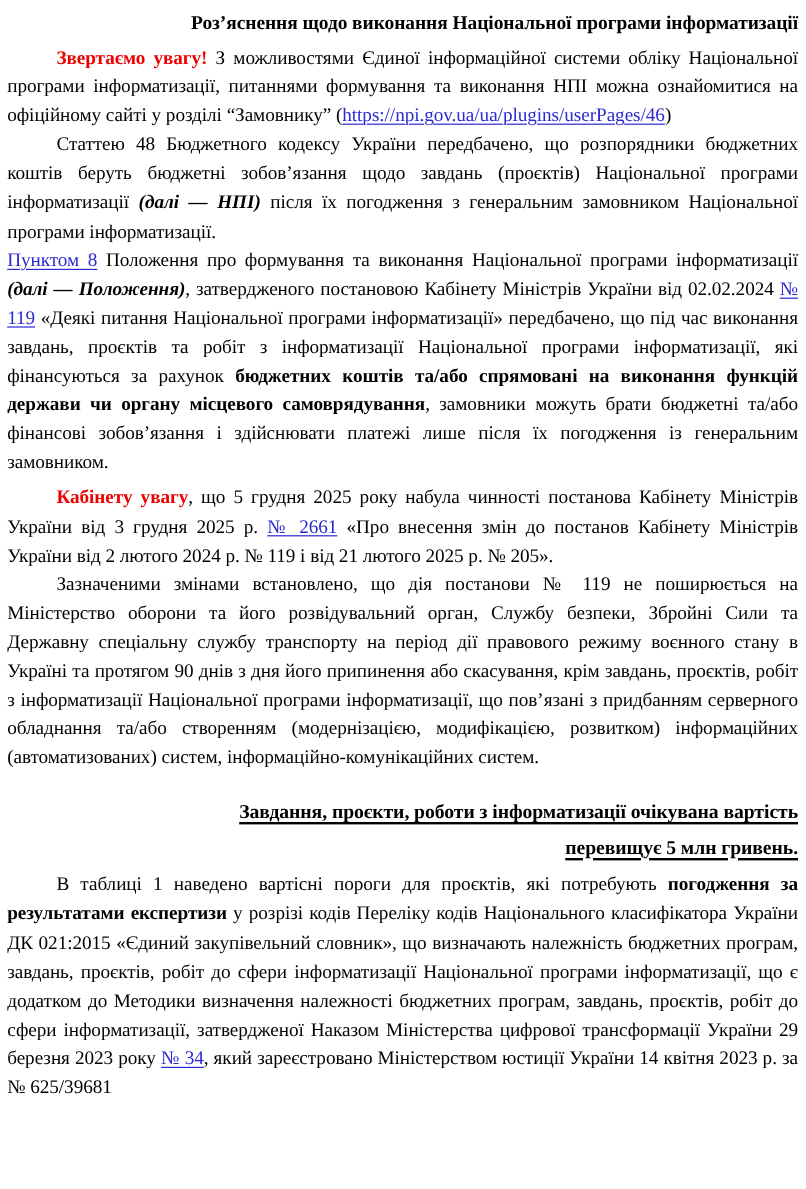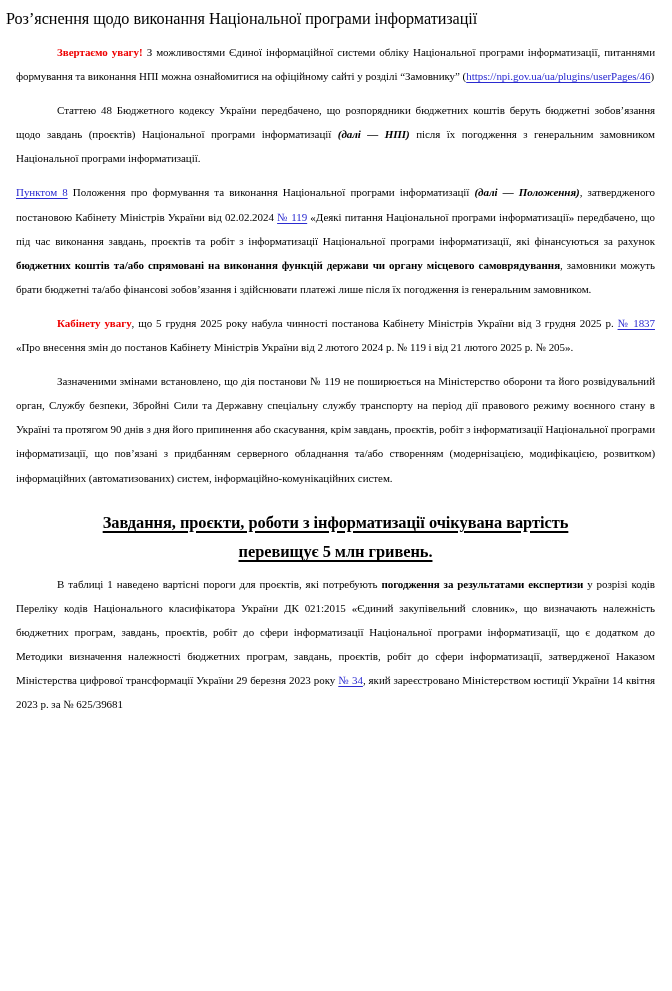--- a/index.html
+++ b/index.html
@@ -16,53 +16,53 @@
     -webkit-font-smoothing: antialiased;
   }
   #page {
     width: 672px;
     height: 991px;
     box-sizing: border-box;
     padding: 8px 7px 0 6px;
     position: relative;
   }
   .doc-title {
-    text-align: left;
-    font-weight: normal;
+    text-align: right;
+    font-weight: bold;
     font-size: 16.2px;
     line-height: 22px;
     margin: 0 0 7px 0;
     letter-spacing: -0.05px;
   }
   p.para {
-    margin: 10px;
+    margin: 0;
     text-align: justify;
     text-justify: inter-word;
-    font-size: 11px;
+    font-size: 16px;
     line-height: 24.1px;
     text-indent: 41px;
     letter-spacing: -0.05px;
     word-spacing: 0px;
   }
   p.para.noindent { text-indent: 0; }
   p.gap-before { margin-top: 5px; }
   .red {
     color: #ee0000;
     font-weight: bold;
   }
   .bold { font-weight: bold; }
   .ital { font-style: italic; font-weight: bold; }
   a.link, .link {
     color: #2a2ad0;
     text-decoration: underline;
     text-decoration-thickness: 1px;
     text-underline-offset: 2px;
   }
   .center-head {
-    text-align: center;
+    text-align: right;
     font-weight: bold;
     font-size: 16.4px;
     line-height: 29.5px;
     margin: 18px 0 0 0;
     text-indent: 0;
     letter-spacing: -0.05px;
   }
   .center-head .u {
     text-decoration: underline;
     text-decoration-thickness: 1.6px;
@@ -75,21 +75,21 @@
 <div id="page">
 
   <h1 class="doc-title">Роз’яснення щодо виконання Національної програми інформатизації</h1>
 
   <p class="para"><span class="red">Звертаємо увагу!</span><span> З можливостями Єдиної інформаційної системи обліку Національної програми інформатизації, питаннями формування та виконання НПІ можна ознайомитися на офіційному сайті у розділі “Замовнику” (</span><a href="#" class="link">https://npi.gov.ua/ua/plugins/userPages/46</a><span>)</span></p>
 
   <p class="para"><span>Статтею 48 Бюджетного кодексу України передбачено, що розпорядники бюджетних коштів беруть бюджетні зобов’язання щодо завдань (проєктів) Національної програми інформатизації </span><span class="ital">(далі — НПІ)</span><span> після їх погодження з генеральним замовником Національної програми інформатизації.</span></p>
 
   <p class="para noindent"><a href="#" class="link">Пунктом 8</a><span> Положення про формування та виконання Національної програми інформатизації </span><span class="ital">(далі — Положення)</span><span>, затвердженого постановою Кабінету Міністрів України від 02.02.2024 </span><a href="#" class="link">№ 119</a><span> «Деякі питання Національної програми інформатизації» передбачено, що під час виконання завдань, проєктів та робіт з інформатизації Національної програми інформатизації, які фінансуються за рахунок </span><span class="bold">бюджетних коштів та/або спрямовані на виконання функцій держави чи органу місцевого самоврядування</span><span>, замовники можуть брати бюджетні та/або фінансові зобов’язання і здійснювати платежі лише після їх погодження із генеральним замовником.</span></p>
 
-  <p class="para gap-before"><span class="red">Кабінету увагу</span><span>, що 5 грудня 2025 року набула чинності постанова Кабінету Міністрів України від 3 грудня 2025 р. </span><a href="#" class="link">№ 1837</a><span> «Про внесення змін до постанов Кабінету Міністрів України від 2 лютого 2024 р. № 119 і від 21 лютого 2025 р. № 205».</span></p>
+  <p class="para gap-before"><span class="red">Кабінету увагу</span><span>, що 5 грудня 2025 року набула чинності постанова Кабінету Міністрів України від 3 грудня 2025 р. </span><a href="#" class="link">№ 2661</a><span> «Про внесення змін до постанов Кабінету Міністрів України від 2 лютого 2024 р. № 119 і від 21 лютого 2025 р. № 205».</span></p>
 
   <p class="para">Зазначеними змінами встановлено, що дія постанови № 119 не поширюється на Міністерство оборони та його розвідувальний орган, Службу безпеки, Збройні Сили та Державну спеціальну службу транспорту на період дії правового режиму воєнного стану в Україні та протягом 90 днів з дня його припинення або скасування, крім завдань, проєктів, робіт з інформатизації Національної програми інформатизації, що пов’язані з придбанням серверного обладнання та/або створенням (модернізацією, модифікацією, розвитком) інформаційних (автоматизованих) систем, інформаційно-комунікаційних систем.</p>
 
   <div class="center-head">
     <div><span class="u">Завдання, проєкти, роботи з інформатизації очікувана вартість</span></div>
     <div><span class="u">перевищує 5 млн гривень.</span></div>
   </div>
 
   <p class="para gap-before"><span>В таблиці 1 наведено вартісні пороги для проєктів, які потребують </span><span class="bold">погодження за результатами експертизи</span><span> у розрізі кодів Переліку кодів Національного класифікатора України ДК 021:2015 «Єдиний закупівельний словник», що визначають належність бюджетних програм, завдань, проєктів, робіт до сфери інформатизації Національної програми інформатизації, що є додатком до Методики визначення належності бюджетних програм, завдань, проєктів, робіт до сфери інформатизації, затвердженої Наказом Міністерства цифрової трансформації України 29 березня 2023 року </span><a href="#" class="link">№ 34</a><span>, який зареєстровано Міністерством юстиції України 14 квітня 2023 р. за № 625/39681</span></p>
 

